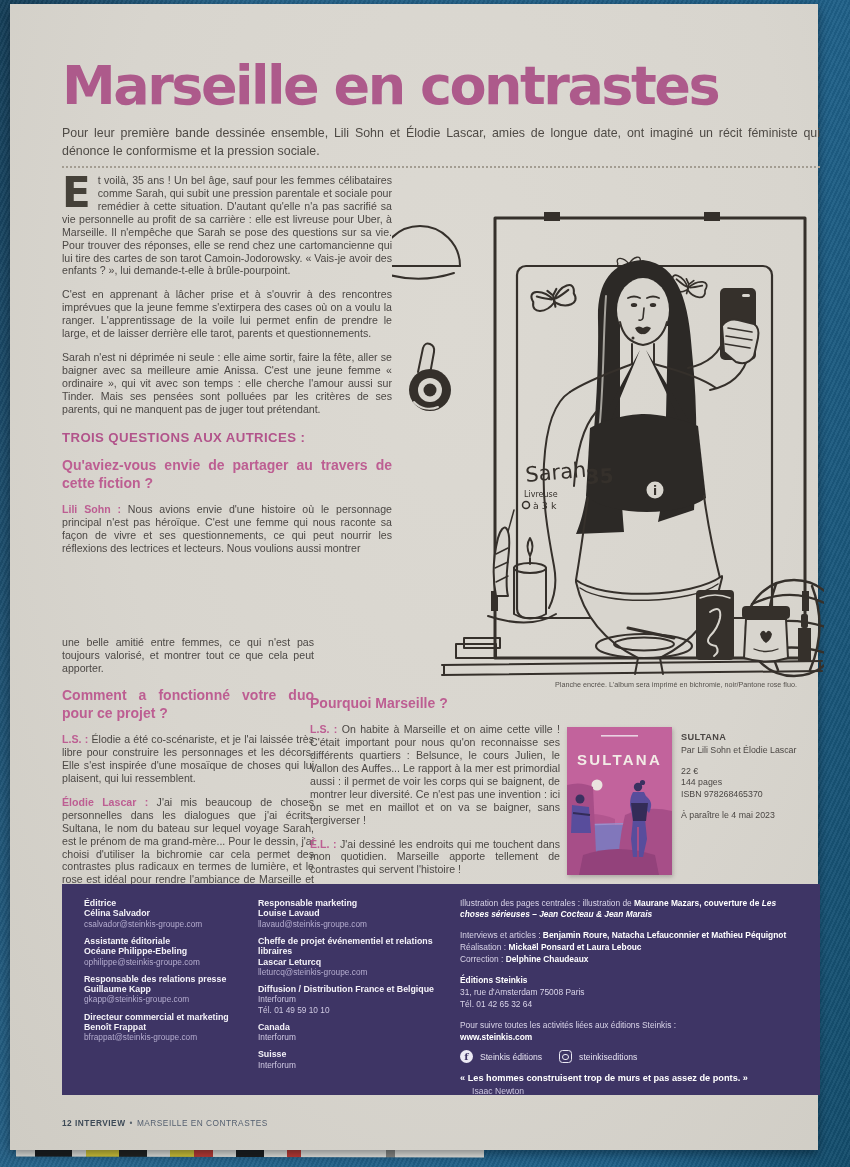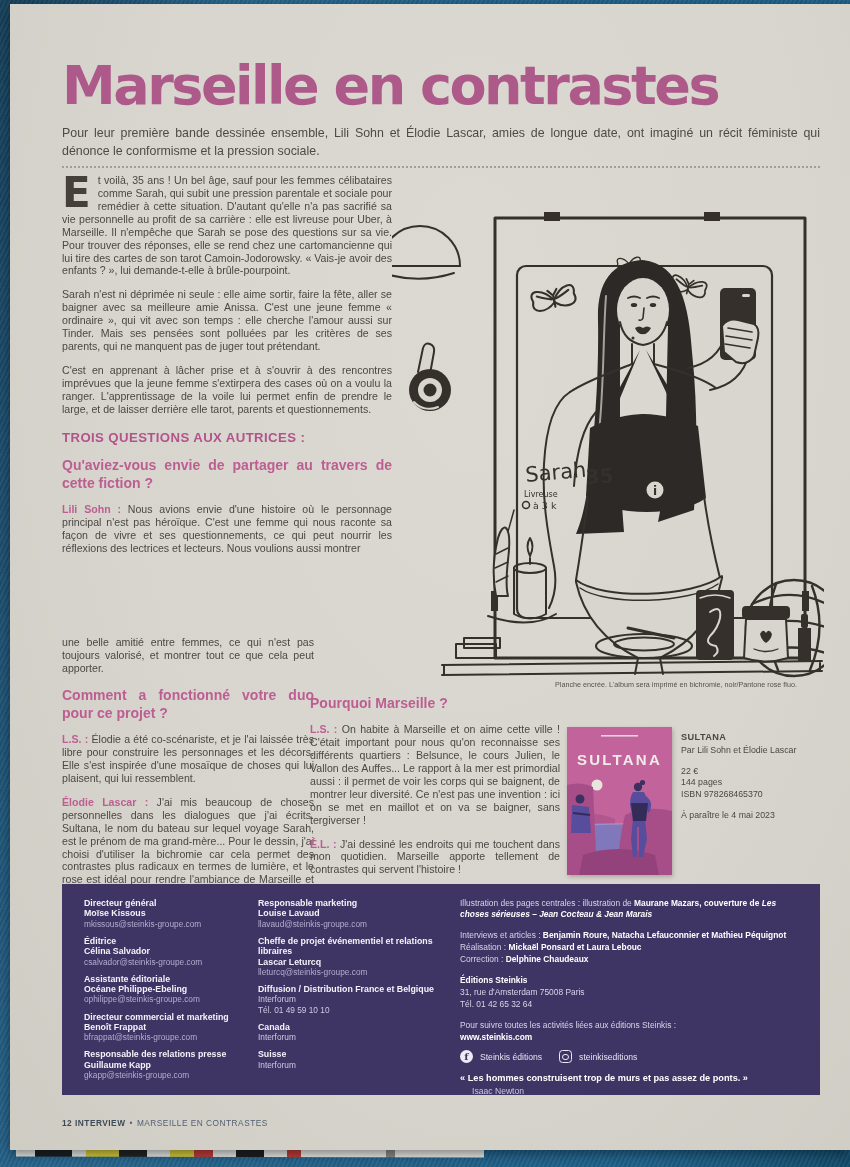--- a/index.html
+++ b/index.html
@@ -8,23 +8,23 @@
     font-family:"Liberation Sans",sans-serif;
     background:linear-gradient(100deg,#16405a 0%,#27658c 18%,#236document086 50%,#1f6088 78%,#134c6b 100%);
   }
   .fabric{position:absolute;inset:0;
     background:linear-gradient(100deg,#16405a 0%,#27658c 22%,#226189 55%,#1f6088 80%,#134c6b 100%);}
   .fabric::after{content:"";position:absolute;inset:0;
     background:repeating-linear-gradient(115deg,rgba(255,255,255,.045) 0 2px,rgba(0,0,0,.05) 2px 4px);}
   .colorbar{position:absolute;left:16px;top:1149px;width:468px;height:8px;
     background:linear-gradient(90deg,#e8e6e0 0 4%,#1d1d1d 4% 12%,#e8e6e0 12% 15%,#d8c937 15% 22%,#23221f 22% 28%,#e8e6e0 28% 33%,#d8c937 33% 38%,#c23b34 38% 42%,#e8e6e0 42% 47%,#1d1d1d 47% 53%,#e8e6e0 53% 58%,#c23b34 58% 61%,#e8e6e0 61% 79%,#8a8984 79% 81%,#e8e6e0 81% 100%);
     transform:rotate(.15deg);}
-  .paper{position:absolute;left:10px;top:4px;width:840px;height:1146px;
+  .paper{position:absolute;left:10px;top:4px;width:768px;height:1146px;
     background:radial-gradient(ellipse at 55% 28%,#dcd9d2 0%,#d8d5ce 55%,#cfccc4 100%);
-    box-shadow:0 4px 10px rgba(0,10,20,.45);}
+    box-shadow:0 4px 10px rgba(0,10,20,.45);padding-left:40px;}
   .title{position:absolute;left:52px;top:50px;width:760px;margin:0;
     font-family:"DejaVu Sans",sans-serif;font-size:54px;font-weight:bold;
     letter-spacing:-2.5px;color:#ad5a8b;white-space:nowrap;}
   .standfirst{position:absolute;left:52px;top:121px;width:758px;margin:0;
     font-size:12.4px;line-height:1.42;color:#4e4a45;text-align:justify;}
   .rule{position:absolute;left:52px;top:162px;width:758px;border-top:2px dotted #a39d92;}
   .body{font-size:10.6px;line-height:1.22;color:#4b4744;text-align:justify;margin:0 0 11px;}
   .dropcap{float:left;font-family:"DejaVu Sans",sans-serif;font-size:42px;line-height:34px;
     font-weight:bold;color:#454139;margin:2px 7px 0 0;}
   .sec{font-size:13.2px;font-weight:bold;color:#b2548b;letter-spacing:.4px;margin:14px 0 11px;}
@@ -77,22 +77,22 @@
 <div class="colorbar"></div>
 
 <div class="paper">
 
   <h1 class="title">Marseille en contrastes</h1>
   <p class="standfirst">Pour leur première bande dessinée ensemble, Lili Sohn et Élodie Lascar, amies de longue date, ont imaginé un récit féministe qui dénonce le conformisme et la pression sociale.</p>
   <div class="rule"></div>
 
   <div class="col-left">
     <p class="body"><span class="dropcap">E</span><span>t voilà, 35 ans ! Un bel âge, sauf pour les femmes célibataires comme Sarah, qui subit une pression parentale et sociale pour remédier à cette situation. D'autant qu'elle n'a pas sacrifié sa vie personnelle au profit de sa carrière : elle est livreuse pour Uber, à Marseille. Il n'empêche que Sarah se pose des questions sur sa vie. Pour trouver des réponses, elle se rend chez une cartomancienne qui lui tire des cartes de son tarot Camoin-Jodorowsky. « Vais-je avoir des enfants ? », lui demande-t-elle à brûle-pourpoint.</span></p>
+    <p class="body">C'est en apprenant à lâcher prise et à s'ouvrir à des rencontres imprévues que la jeune femme s'extirpera des cases où on a voulu la ranger. L'apprentissage de la voile lui permet enfin de prendre le large, et de laisser derrière elle tarot, parents et questionnements.</p>
     <p class="body">Sarah n'est ni déprimée ni seule : elle aime sortir, faire la fête, aller se baigner avec sa meilleure amie Anissa. C'est une jeune femme « ordinaire », qui vit avec son temps : elle cherche l'amour aussi sur Tinder. Mais ses pensées sont polluées par les critères de ses parents, qui ne manquent pas de juger tout prétendant.</p>
-    <p class="body">C'est en apprenant à lâcher prise et à s'ouvrir à des rencontres imprévues que la jeune femme s'extirpera des cases où on a voulu la ranger. L'apprentissage de la voile lui permet enfin de prendre le large, et de laisser derrière elle tarot, parents et questionnements.</p>
     <h2 class="sec">TROIS QUESTIONS AUX AUTRICES :</h2>
     <p class="q">Qu'aviez-vous envie de partager au travers de cette fiction ?</p>
     <p class="body"><span class="spk">Lili Sohn :</span> <span>Nous avions envie d'une histoire où le personnage principal n'est pas héroïque. C'est une femme qui nous raconte sa façon de vivre et ses questionnements, ce qui peut nourrir les réflexions des lectrices et lecteurs. Nous voulions aussi montrer</span></p>
   </div>
 
   <div class="illu">
     <svg viewBox="0 0 432 502" width="432" height="502">
       <g stroke="#35302b" stroke-width="2" fill="none" stroke-linecap="round" stroke-linejoin="round">
 
         <g>
@@ -276,43 +276,38 @@
     <div class="bi-block">Par Lili Sohn et Élodie Lascar</div>
     <div>22 €</div>
     <div>144 pages</div>
     <div class="bi-block">ISBN 978268465370</div>
     <div>À paraître le 4 mai 2023</div>
   </div>
 
   <div class="credits">
     <div class="fc1">
       <div class="centry">
-        <div class="role">Directeur général</div>
-        <div class="role">Moïse Kissous</div>
-        <div class="mail">mkissous@steinkis-groupe.com</div>
-      </div>
-      <div class="centry">
         <div class="role">Éditrice</div>
         <div class="role">Célina Salvador</div>
         <div class="mail">csalvador@steinkis-groupe.com</div>
       </div>
       <div class="centry">
         <div class="role">Assistante éditoriale</div>
         <div class="role">Océane Philippe-Ebeling</div>
         <div class="mail">ophilippe@steinkis-groupe.com</div>
       </div>
       <div class="centry">
+        <div class="role">Responsable des relations presse</div>
+        <div class="role">Guillaume Kapp</div>
+        <div class="mail">gkapp@steinkis-groupe.com</div>
+      </div>
+      <div class="centry">
         <div class="role">Directeur commercial et marketing</div>
         <div class="role">Benoît Frappat</div>
         <div class="mail">bfrappat@steinkis-groupe.com</div>
-      </div>
-      <div class="centry">
-        <div class="role">Responsable des relations presse</div>
-        <div class="role">Guillaume Kapp</div>
-        <div class="mail">gkapp@steinkis-groupe.com</div>
       </div>
     </div>
     <div class="fc2">
       <div class="centry">
         <div class="role">Responsable marketing</div>
         <div class="role">Louise Lavaud</div>
         <div class="mail">llavaud@steinkis-groupe.com</div>
       </div>
       <div class="centry">
         <div class="role">Cheffe de projet événementiel et relations libraires</div>

